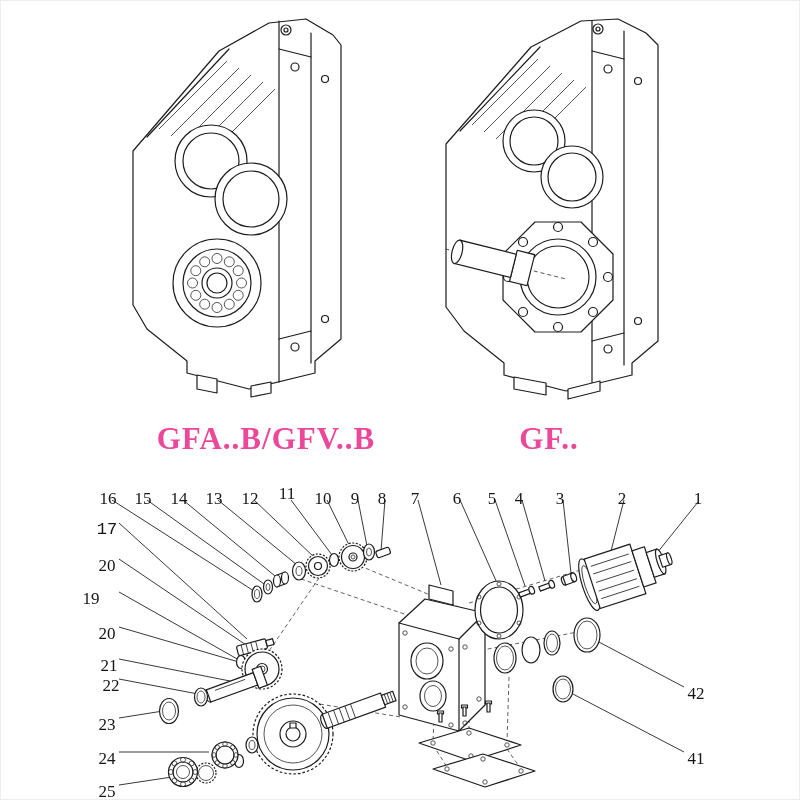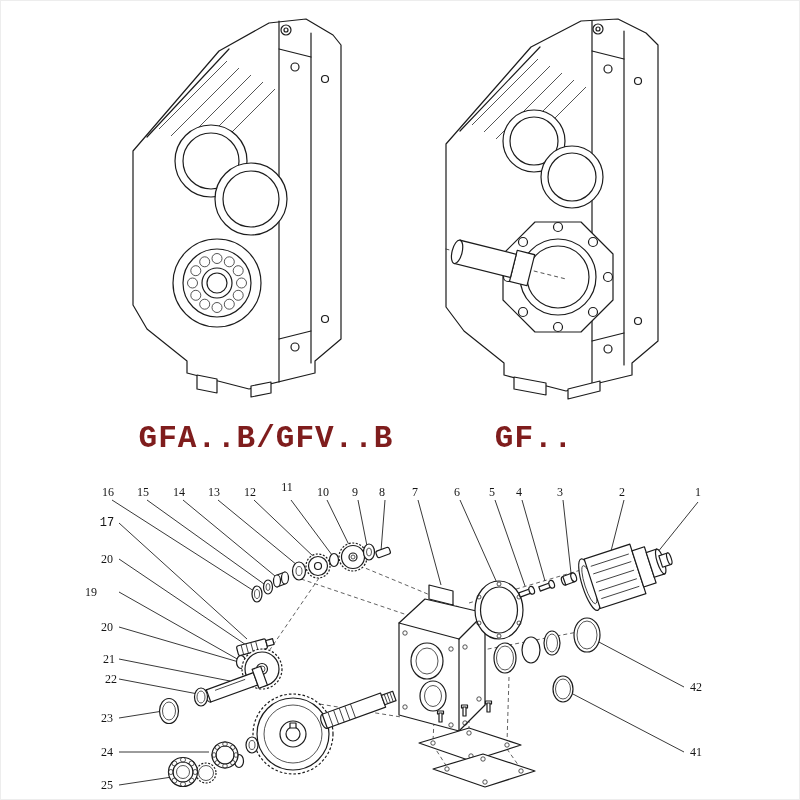--- a/index.html
+++ b/index.html
@@ -13,25 +13,25 @@
   svg { display:block; }
 
   .ln  { stroke:#1c1c1c; stroke-width:1.2; fill:none; stroke-linejoin:round; stroke-linecap:round; }
   .fw  { stroke:#1c1c1c; stroke-width:1.2; fill:#ffffff; stroke-linejoin:round; }
   .thin{ stroke:#2a2a2a; stroke-width:0.8; fill:none; }
   .dash{ stroke:#3a3a3a; stroke-width:0.8; fill:none; stroke-dasharray:4 3; }
   .lead{ stroke:#222222; stroke-width:0.9; fill:none; }
 
   .model-label {
     position:absolute; font-weight:bold; font-size:31px; letter-spacing:1px;
-    color:#7f1d1d; transform:translateX(-50%); white-space:nowrap;font-family:Liberation Mono, monospace;
+    color:#ec4899; transform:translateX(-50%); white-space:nowrap;
   }
   .callout {
     position:absolute; transform:translate(-50%,-50%);
-    font-size:12px; color:#151515; line-height:1; white-space:nowrap;
+    font-size:17px; color:#151515; line-height:1; white-space:nowrap;margin-top:6px;
   }
 </style>
 </head>
 <body>
 
 <div class="page">
 
   <div class="drawing" style="left:100px; top:8px;">
     <svg width="290" height="392" viewBox="0 0 290 392">
       <g>
@@ -133,21 +133,21 @@
         <ellipse class="fw" cx="38" cy="268" rx="5" ry="12"></ellipse>
       </g>
       <g>
         <path class="fw" d="M98,368 L98,380 L130,386 L130,374 Z"></path>
         <path class="fw" d="M152,380 L152,390 L184,382 L184,372 Z"></path>
       </g>
     </svg>
   </div>
 
   <div class="model-label" style="left:265px; top:420px;">GFA..B/GFV..B</div>
-  <div class="model-label" style="left:533px; top:420px;">GF..</div>
+  <div class="model-label" style="left:548px; top:420px;">GF..</div>
 
   <div class="drawing" style="left:0; top:0;">
     <svg width="800" height="800" viewBox="0 0 800 800">
 
       <g>
         <path class="dash" d="M300,578 L424,620"></path>
         <path class="dash" d="M352,562 L458,606"></path>
         <path class="dash" d="M318,577 L268,650"></path>
         <path class="dash" d="M468,602 L590,566"></path>
         <path class="dash" d="M466,652 L582,630"></path>

